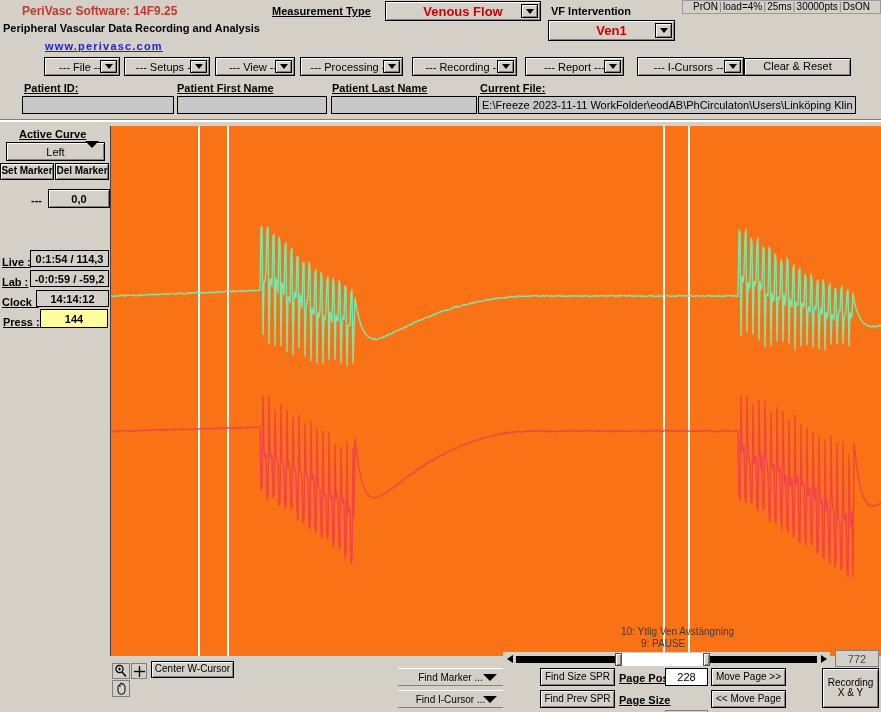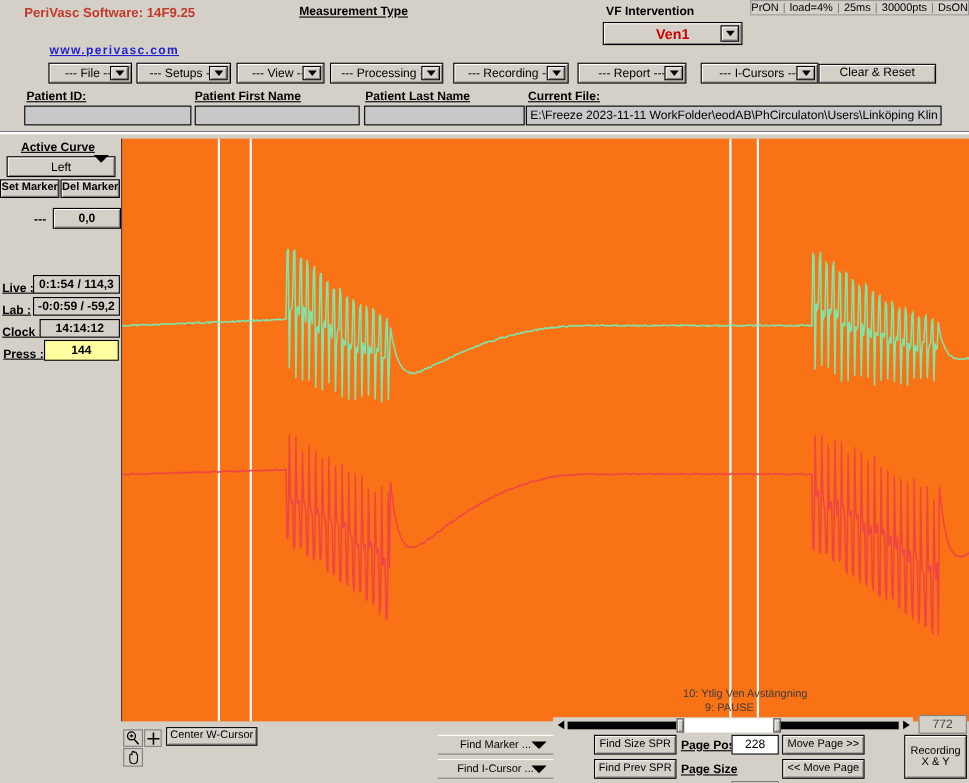--- a/index.html
+++ b/index.html
@@ -46,22 +46,22 @@
   #mt-combo{position:absolute;left:385px;top:1px;width:156px;height:20px;}
   #mt-value{font-size:13px;font-weight:bold;color:#cc0000;}
 
   #vf-label{position:absolute;left:551px;top:5px;}
   #vf-combo{position:absolute;left:548px;top:20px;width:127px;height:21px;}
   #vf-value{font-size:13px;font-weight:bold;color:#cc0000;}
 
   #statusbar{
     position:absolute;left:682px;top:0px;width:199px;height:14px;
     background:#d4d0c8;border:1px solid #9a9a9a;box-sizing:border-box;
-    display:flex;align-items:center;justify-content:space-between;
-    font-size:10px;padding:0 0;
+    display:flex;justify-content:space-between;
+    font-size:10px;padding:0 10px;
   }
   #statusbar span{white-space:nowrap;}
   .sb-sep{color:#777;}
 
   
   .menu-combo{position:absolute;top:57px;height:19px;}
   .menu-combo .mtext{font-size:11px;}
 
   #clear-reset{position:absolute;left:744px;top:58px;width:107px;height:18px;}
 
@@ -150,23 +150,30 @@
   #move-page-fwd{position:absolute;left:711px;top:668px;width:75px;height:18px;font-size:10px;}
   #move-page-back{position:absolute;left:711px;top:690px;width:75px;height:18px;font-size:10px;}
   #autoscale{position:absolute;left:822px;top:668px;width:57px;height:40px;font-size:10px;flex-direction:column;}
 </style>
 </head>
 <body>
 
 <div class="app">
 
   <div id="title-main">PeriVasc Software: 14F9.25</div>
+  <div id="title-sub">Peripheral Vascular Data Recording and Analysis</div>
   <div id="site-link">www.perivasc.com</div>
 
   <div class="lbl" id="mt-label">Measurement Type</div>
+  <div class="combo" id="mt-combo">
+    <span id="mt-value">Venous Flow</span>
+    <span class="arrowbox">
+        <i class="tri"></i>
+      </span>
+  </div>
 
   <div class="lbl-plain" id="vf-label">VF Intervention</div>
   <div class="combo" id="vf-combo">
     <span id="vf-value">Ven1</span>
     <span class="arrowbox">
         <i class="tri"></i>
       </span>
   </div>
 
   <div id="statusbar">

